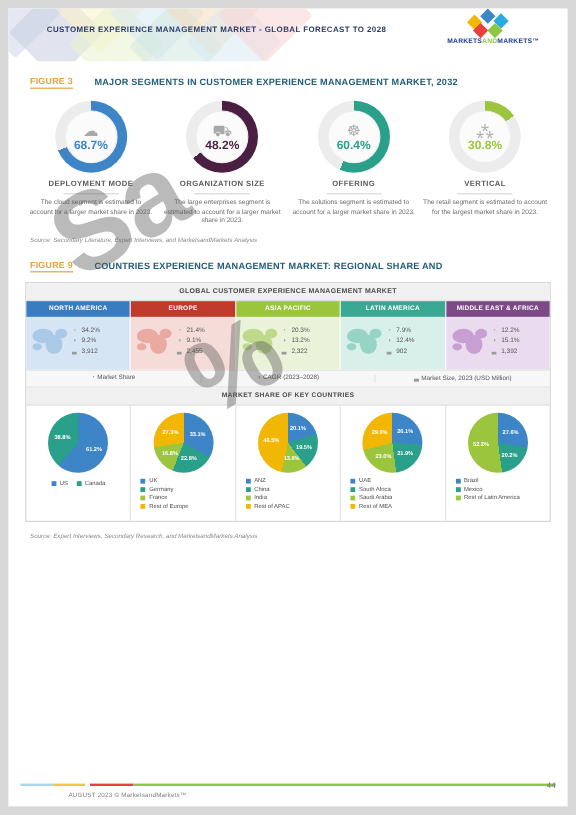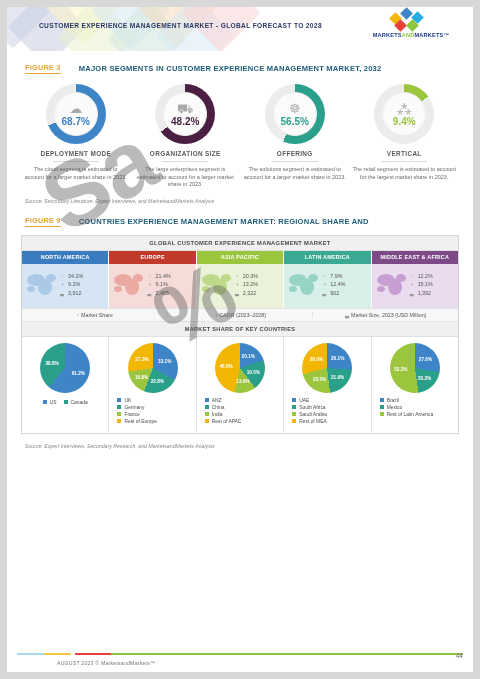--- a/index.html
+++ b/index.html
@@ -196,33 +196,33 @@
         </div>
         <div class="dlabel">ORGANIZATION SIZE</div>
         <div class="dsep"></div>
         <div class="dtext">The large enterprises segment is estimated to account for a larger market share in 2023.</div>
       </div>
       <div class="dcell">
         <div class="donut">
           <div class="ring" style="background:conic-gradient(#2aa08a 0deg 203.4deg,#ececec 203.4deg 360deg)"></div>
           <div class="inner">
             <div class="gi">☸</div>
-            <div class="pct" style="color:#2aa08a">56.5%</div>
+            <div class="pct" style="color:#2aa08a">60.4%</div>
           </div>
         </div>
         <div class="dlabel">OFFERING</div>
         <div class="dsep"></div>
         <div class="dtext">The solutions segment is estimated to account for a larger market share in 2023.</div>
       </div>
       <div class="dcell">
         <div class="donut">
           <div class="ring" style="background:conic-gradient(#9bc53d 0deg 54deg,#ececec 54deg 360deg)"></div>
           <div class="inner">
             <div class="gi">⁂</div>
-            <div class="pct" style="color:#9bc53d">9.4%</div>
+            <div class="pct" style="color:#9bc53d">30.8%</div>
           </div>
         </div>
         <div class="dlabel">VERTICAL</div>
         <div class="dsep"></div>
         <div class="dtext">The retail segment is estimated to account for the largest market share in 2023.</div>
       </div>
     </div>
 
   <div class="src">Source: Secondary Literature, Expert Interviews, and MarketsandMarkets Analysis</div>
 

